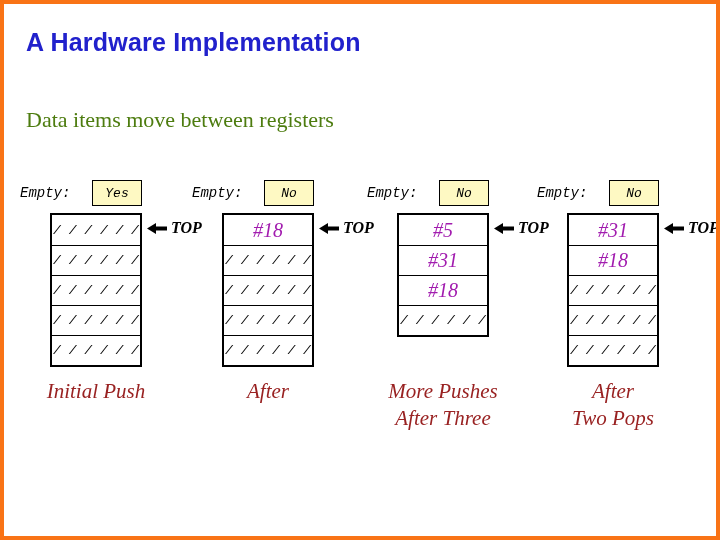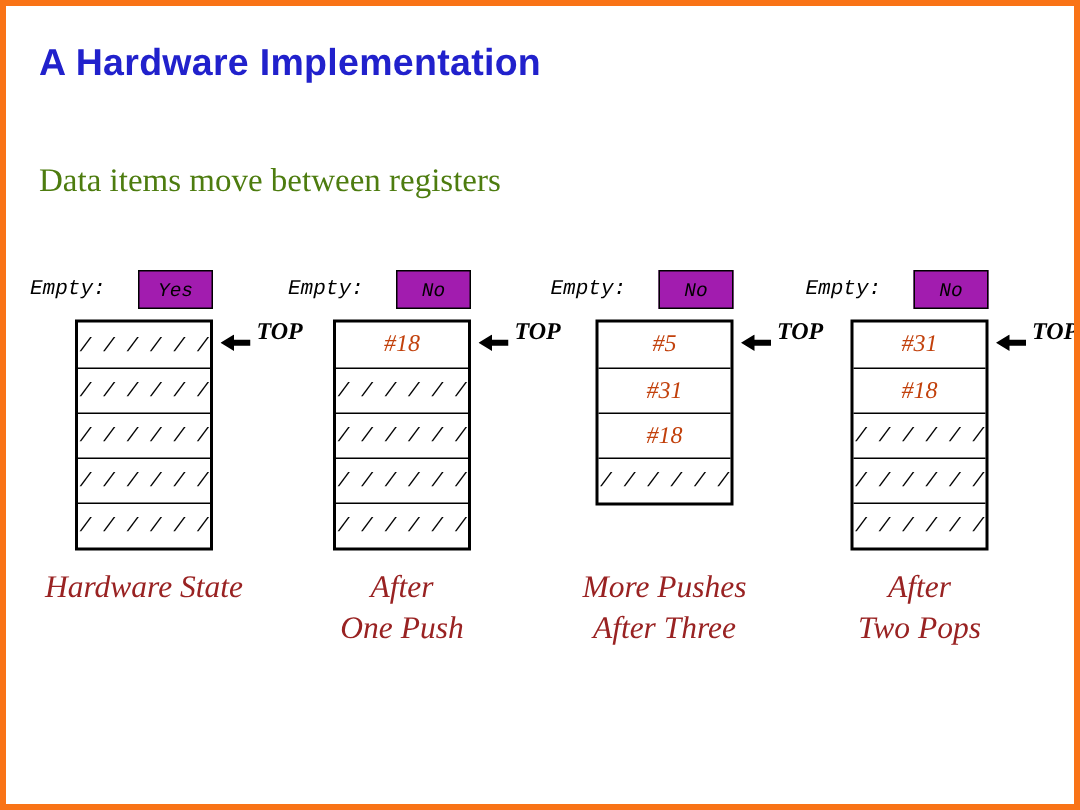--- a/index.html
+++ b/index.html
@@ -69,21 +69,21 @@
     width: 50px;
     height: 26px;
     border: 1.5px solid #000;
     display: flex;
     align-items: center;
     justify-content: center;
     font-family: "Liberation Mono", monospace;
     font-style: italic;
     font-size: 13px;
     color: #000;
-    background: #a21caf;
+    background: #fef9c3;
   }
   .stack {
     position: absolute;
     left: 0;
     top: 33px;
     width: 92px;
     box-sizing: border-box;
     border: 2px solid #000;
     background: #fff;
   }
@@ -100,29 +100,30 @@
   .cell .slashes {
     font-family: "Liberation Mono", monospace;
     font-style: italic;
     font-size: 13px;
     white-space: nowrap;
     color: #000;
   }
   .cell .value {
     font-family: "Liberation Serif", serif;
     font-style: italic;
-    font-size: 16px;
-    color: #c2410c;
+    font-size: 20px;
+    color: #a21caf;
   }
   .top-indicator {
     position: absolute;
     left: 97px;
     top: 33px;
     height: 30px;
     display: flex;
+    align-items: center;
     white-space: nowrap;
   }
   .arrow-icon { display: flex; align-items: center; }
   .arrow-icon svg { display: block; }
   .top-label {
     font-family: "Liberation Serif", serif;
     font-weight: bold;
     font-style: italic;
     font-size: 16px;
     margin-left: 4px;
@@ -181,21 +182,21 @@
             <span class="slashes">/ / / / / /</span>
           </div>
           <div class="cell">
             <span class="slashes">/ / / / / /</span>
           </div>
           <div class="cell">
             <span class="slashes">/ / / / / /</span>
           </div>
         </div>
     <div class="caption">
-          <div>Hardware State</div>
+          <div>Initial Push</div>
         </div>
   </div>
 
   <div class="stack-group">
     <div class="empty-row">
       <span class="empty-label">Empty:</span>
       <span class="empty-box">No</span>
     </div>
     <div class="top-indicator">
       <span class="arrow-icon">
@@ -217,21 +218,20 @@
           </div>
           <div class="cell">
             <span class="slashes">/ / / / / /</span>
           </div>
           <div class="cell">
             <span class="slashes">/ / / / / /</span>
           </div>
         </div>
     <div class="caption">
           <div>After</div>
-          <div>One Push</div>
         </div>
   </div>
 
   <div class="stack-group">
     <div class="empty-row">
       <span class="empty-label">Empty:</span>
       <span class="empty-box">No</span>
     </div>
     <div class="top-indicator">
       <span class="arrow-icon">

